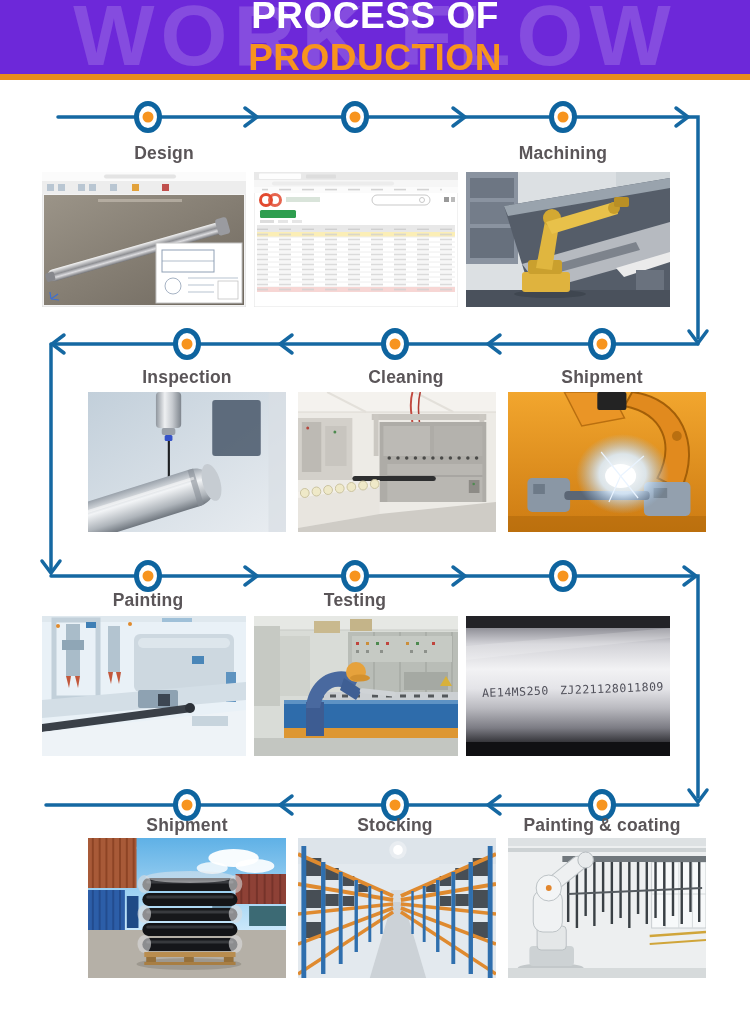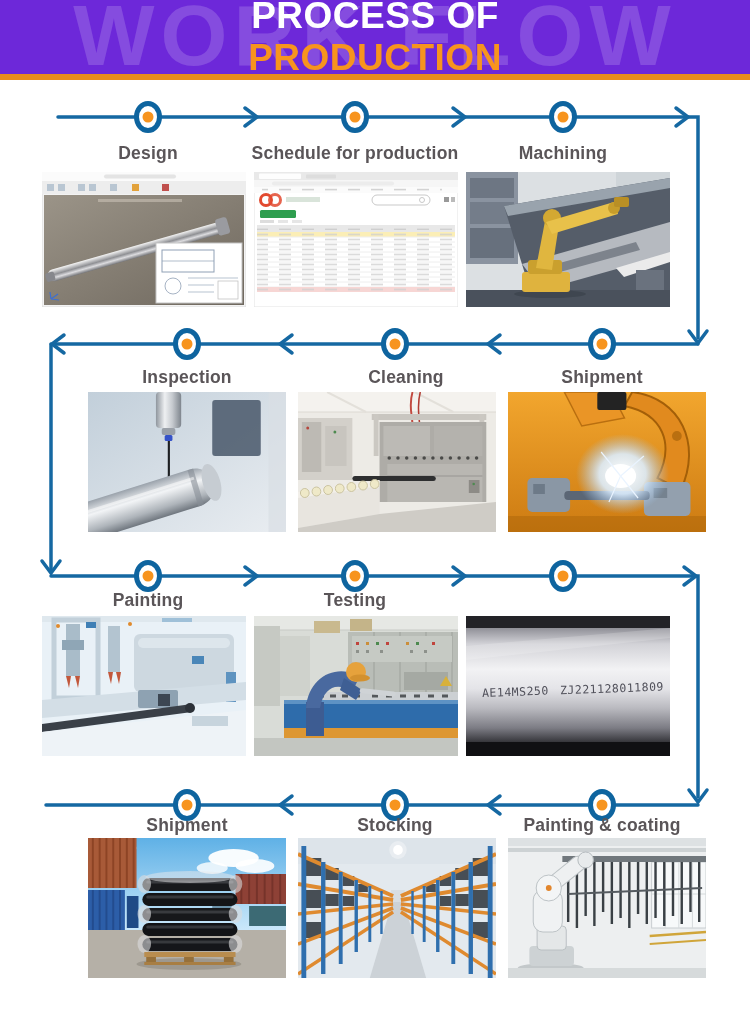--- a/index.html
+++ b/index.html
@@ -89,22 +89,21 @@
         <circle cx="148" cy="576" r="5.5"></circle>
           <circle cx="355" cy="576" r="5.5"></circle>
           <circle cx="563" cy="576" r="5.5"></circle>
         <circle cx="187" cy="805" r="5.5"></circle>
           <circle cx="395" cy="805" r="5.5"></circle>
           <circle cx="602" cy="805" r="5.5"></circle>
       </g>
     </g>
   </svg>
 
-  <div class="step-label" style="left:148px;top:142px">Design</div>
-  <div class="step-label" style="left:355px;top:142px">Schedule for production</div>
+  <div class="step-label" style="left:164px;top:142px">Design</div>
   <div class="step-label" style="left:563px;top:142px">Machining</div>
   <div class="step-label" style="left:187px;top:366px">Inspection</div>
   <div class="step-label" style="left:406px;top:366px">Cleaning</div>
   <div class="step-label" style="left:602px;top:366px">Shipment</div>
   <div class="step-label" style="left:148px;top:589px">Painting</div>
   <div class="step-label" style="left:355px;top:589px">Testing</div>
   <div class="step-label" style="left:187px;top:814px">Shipment</div>
   <div class="step-label" style="left:395px;top:814px">Stocking</div>
   <div class="step-label" style="left:602px;top:814px">Painting &amp; coating</div>
 

